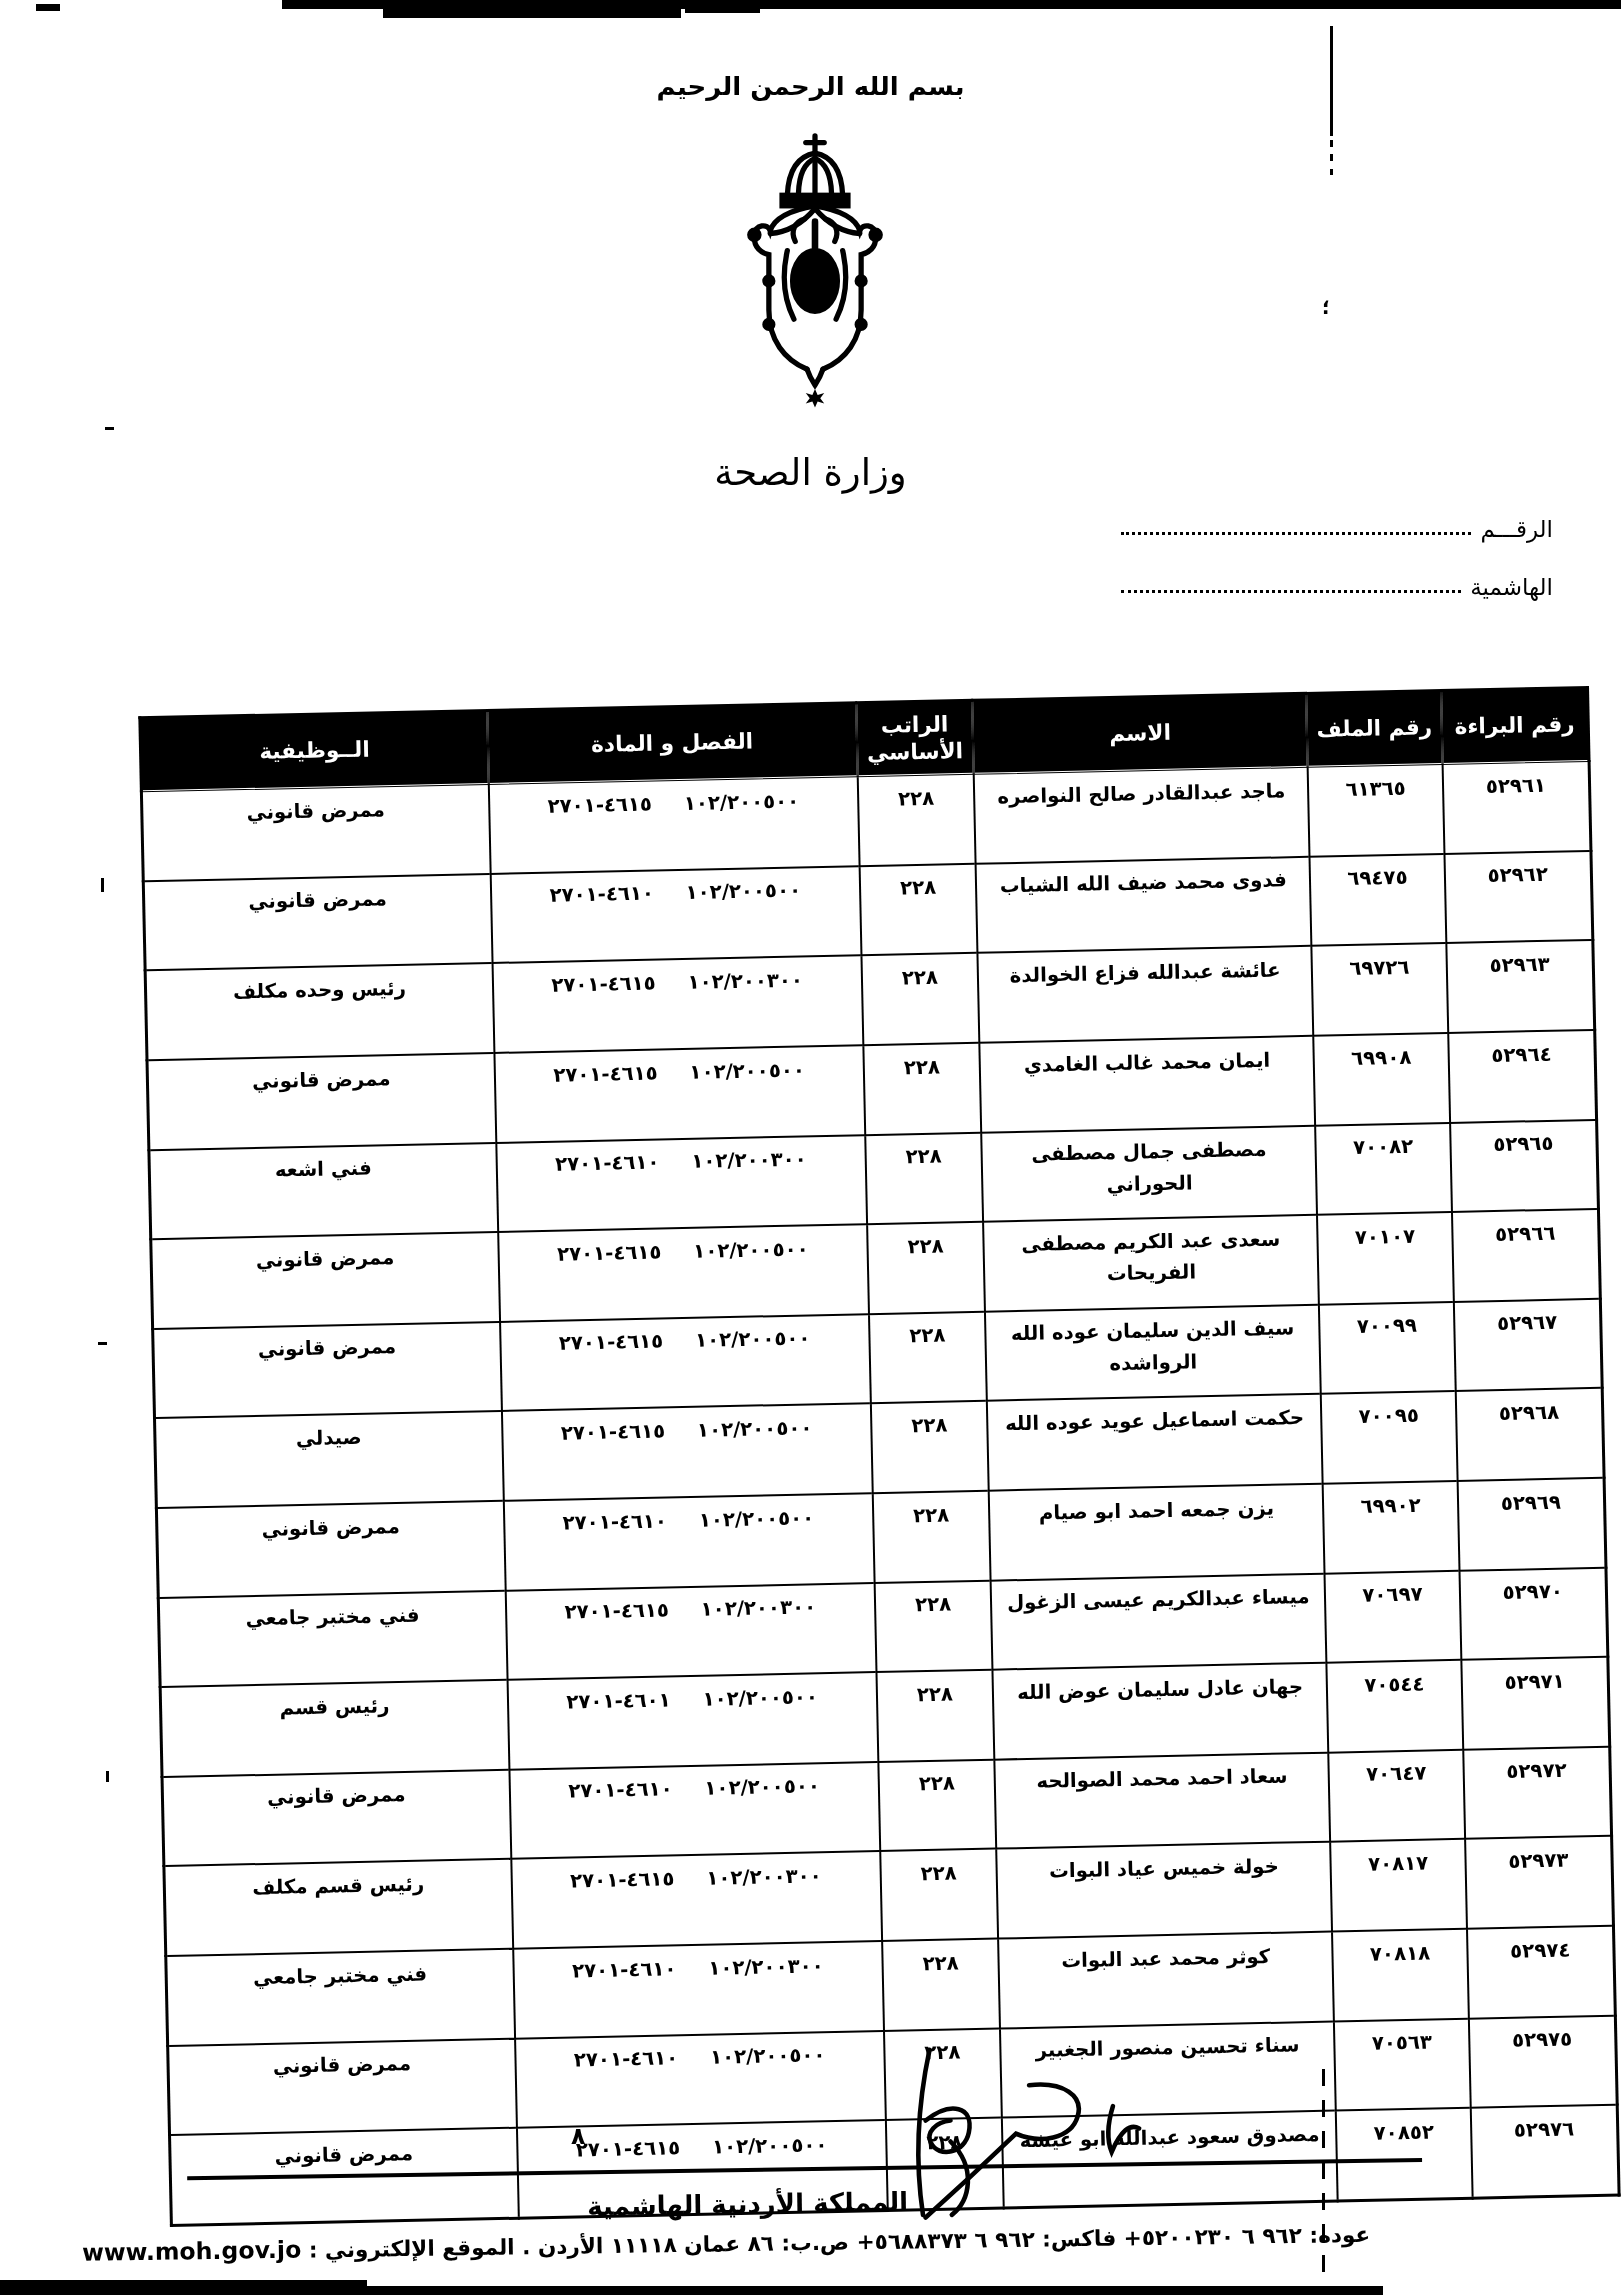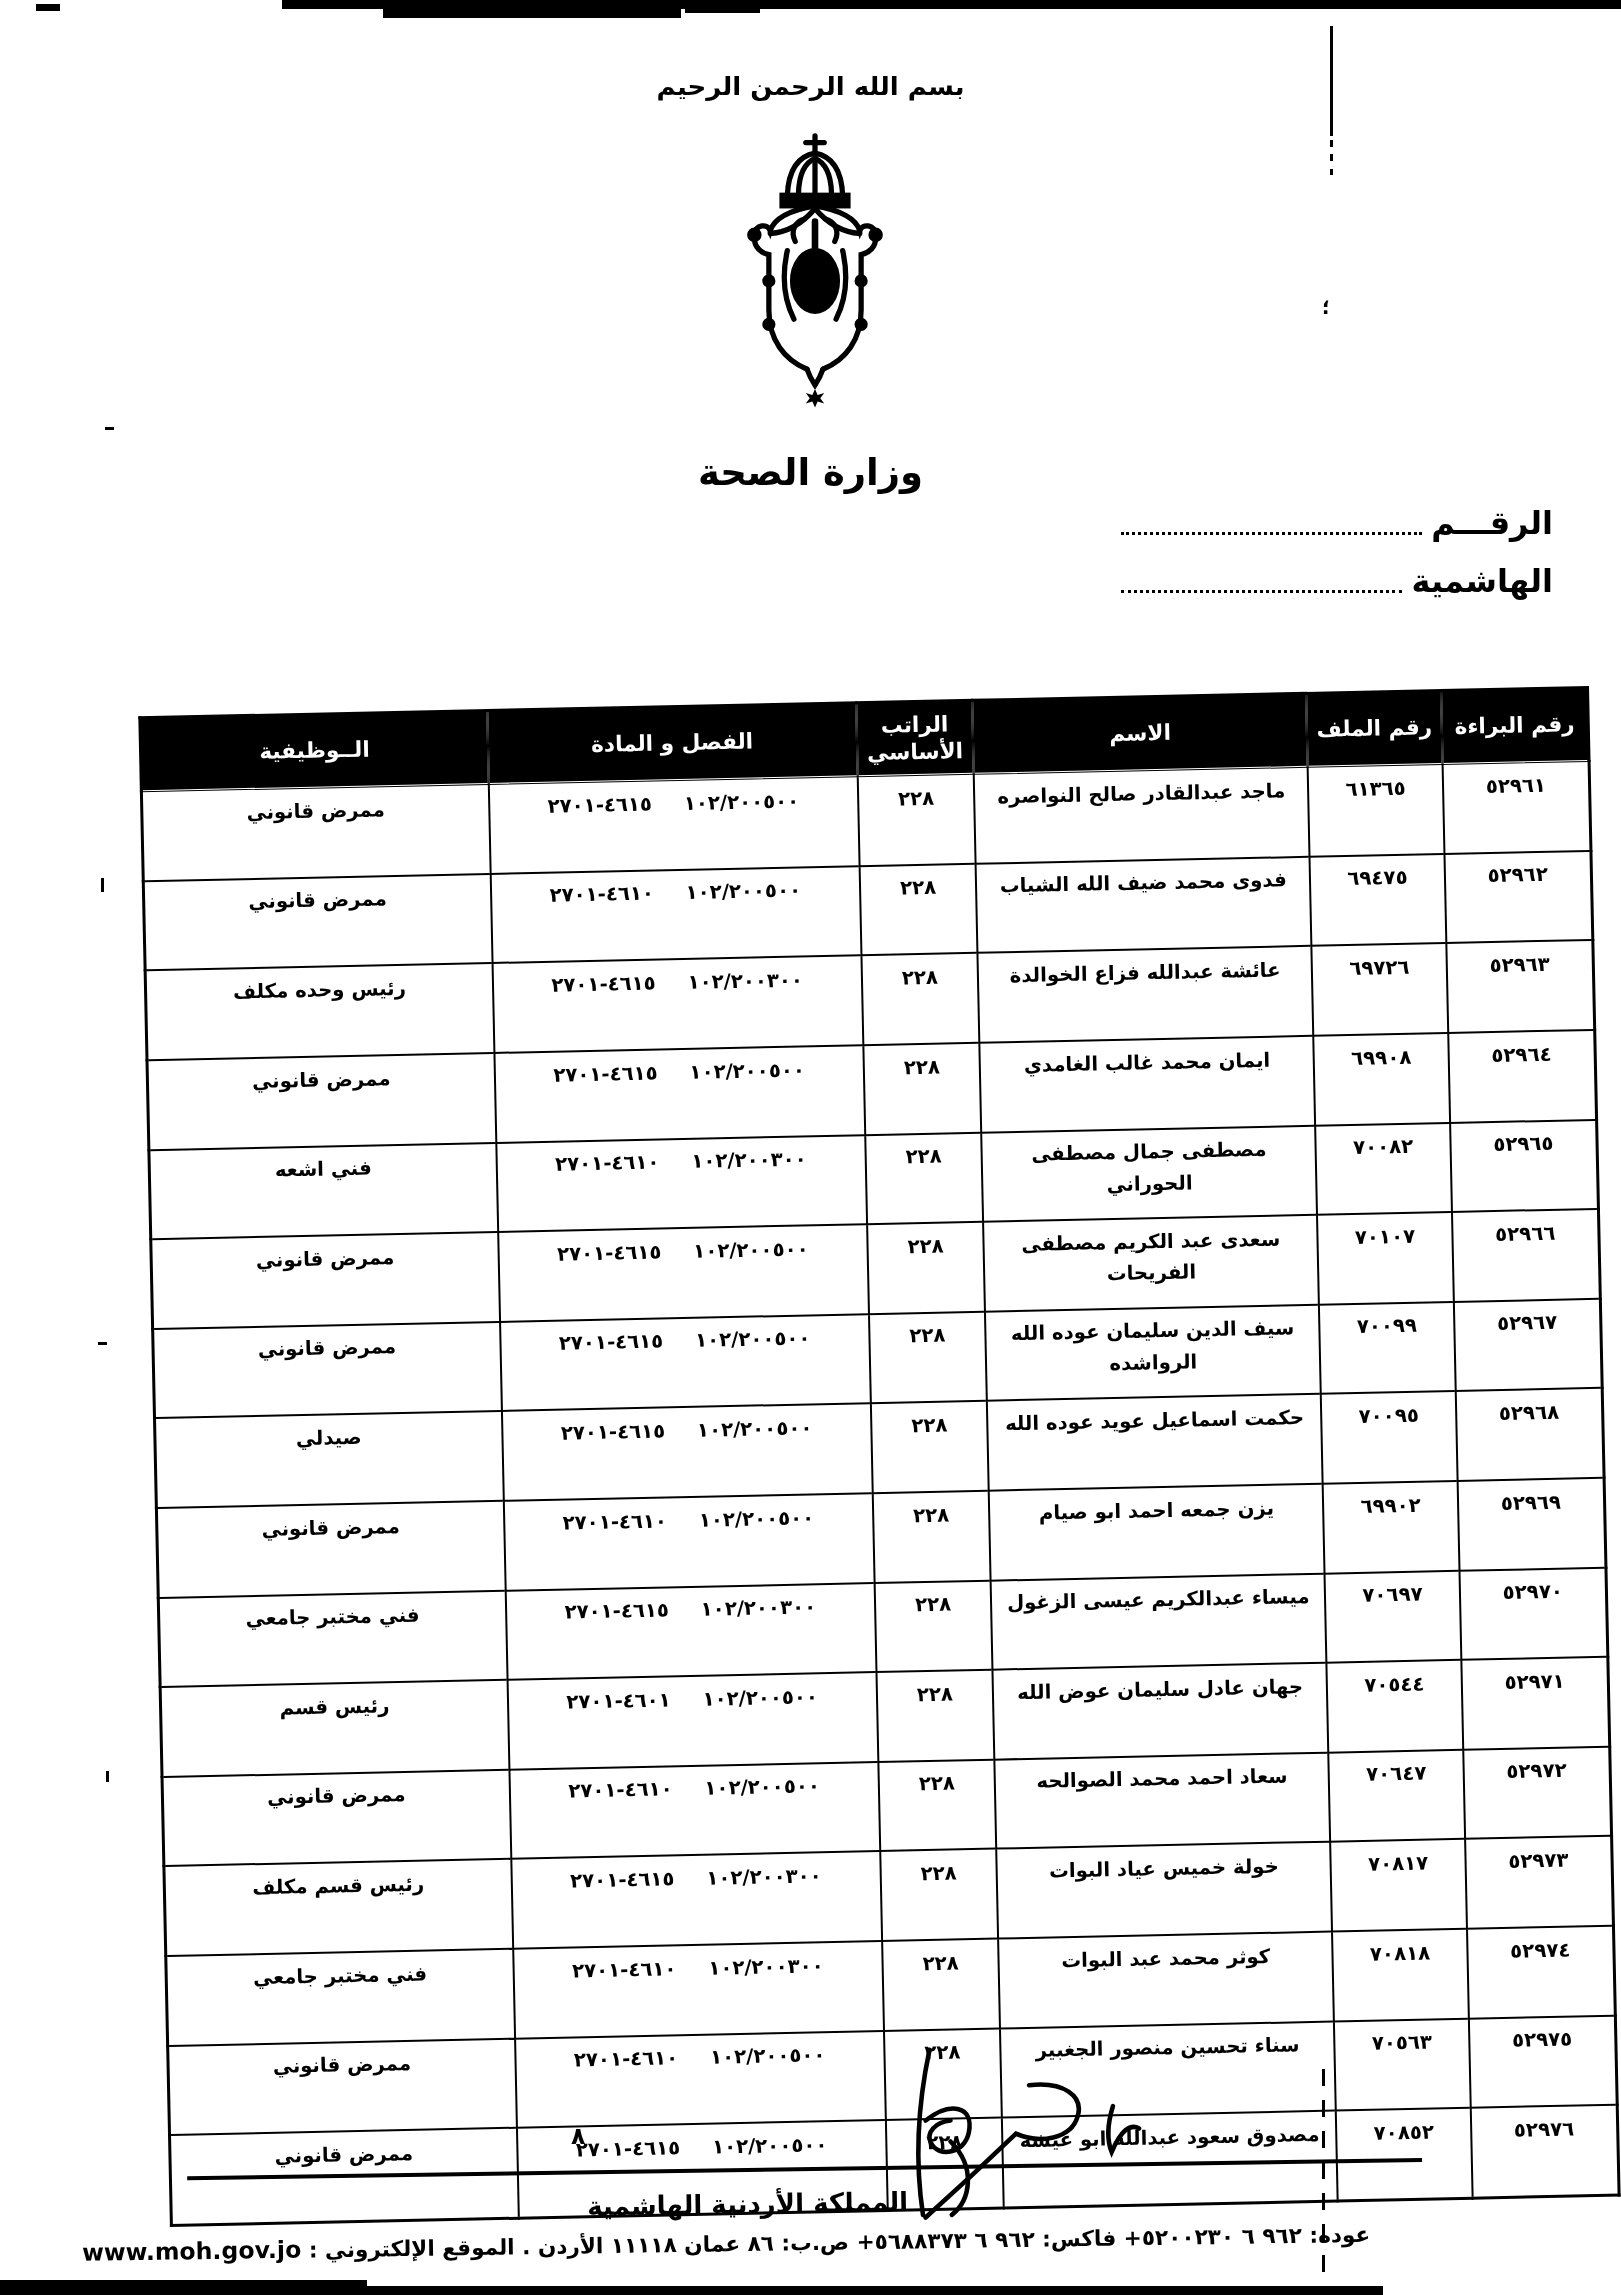--- a/index.html
+++ b/index.html
@@ -26,26 +26,26 @@
   .left-tick4{left:106px;top:1771px;width:3.3px;height:10.5px;}
   .bottom-dashed-line{left:1322px;top:2069px;width:3.3px;height:220px;
      background:repeating-linear-gradient(#000 0 17px,transparent 17px 31px);}
   .bottom-bar-a{left:0;top:2286px;width:1383px;height:9.2px;}
   .bottom-bar-b{left:0;top:2280px;width:367px;height:15px;}
 
   
   .bismillah{left:0;right:0;top:71px;text-align:center;font-size:26px;font-weight:700;
      letter-spacing:1.3px;transform:scaleY(.95);}
   .emblem{left:735px;top:132px;width:160px;height:290px;}
-  .ministry-title{left:0;right:0;top:451px;text-align:center;font-size:37px;font-weight:700;
+  .ministry-title{left:0;right:0;top:451px;text-align:center;font-size:37px;font-weight:400;
      letter-spacing:2px;}
 
   .ref-block{right:68px;top:484px;width:432px;direction:rtl;}
   .ref-row{display:flex;align-items:flex-end;height:58px;direction:rtl;}
-  .ref-label{font-size:32px;font-weight:700;white-space:nowrap;padding-left:9.2px;}
+  .ref-label{font-size:23px;font-weight:400;white-space:nowrap;padding-left:9.2px;}
   .ref-dots{flex:1;border-bottom:3.3px dotted #000;margin-bottom:6.6px;}
 
   
   .table-wrap{left:138px;top:687px;width:1400px;transform:rotate(-1.2deg);
      transform-origin:top right;}
   table.staff{width:1397px;border-collapse:collapse;direction:rtl;table-layout:fixed;
      border:3.9px solid #000;}
   table.staff thead th{
      background:#000;color:#fff;border:2px solid #fff;outline:1.3px solid #000;
      height:66px;font-size:21.6px;font-weight:800;line-height:1.25;padding:2.6px 3.9px;}

